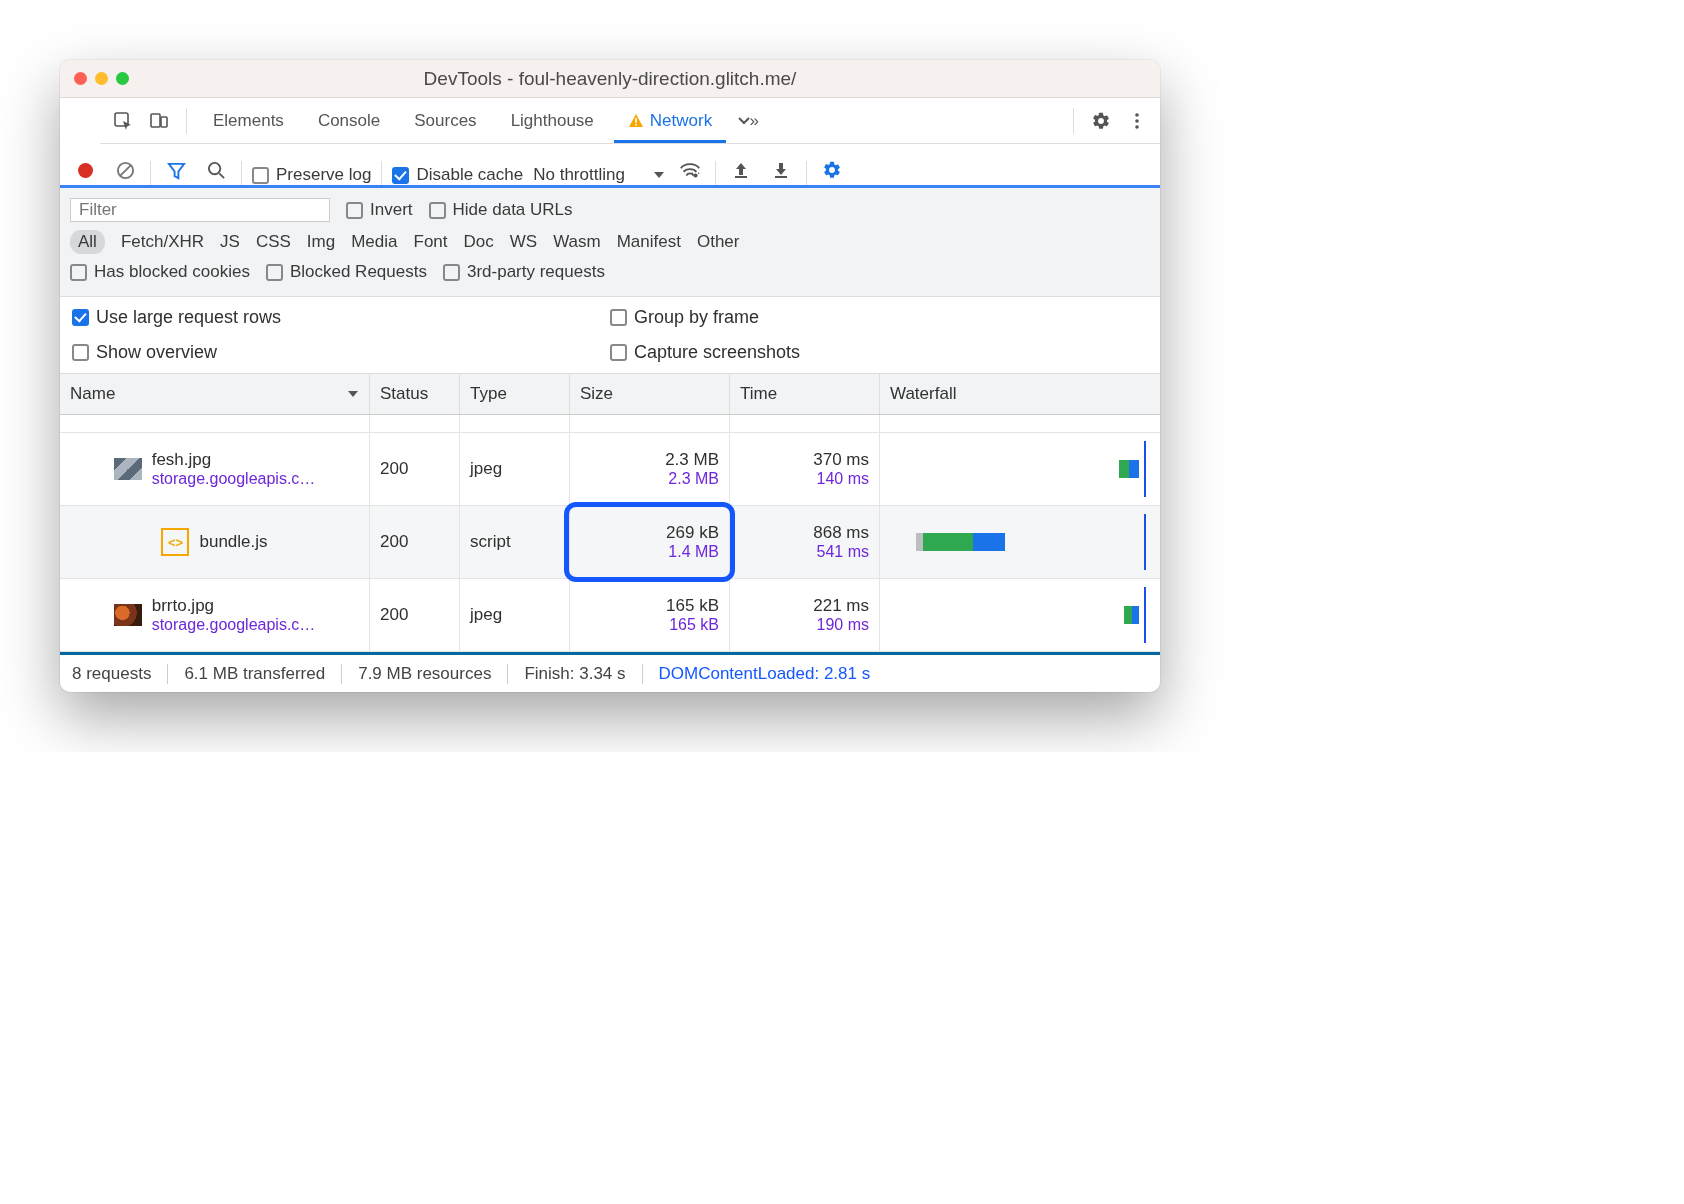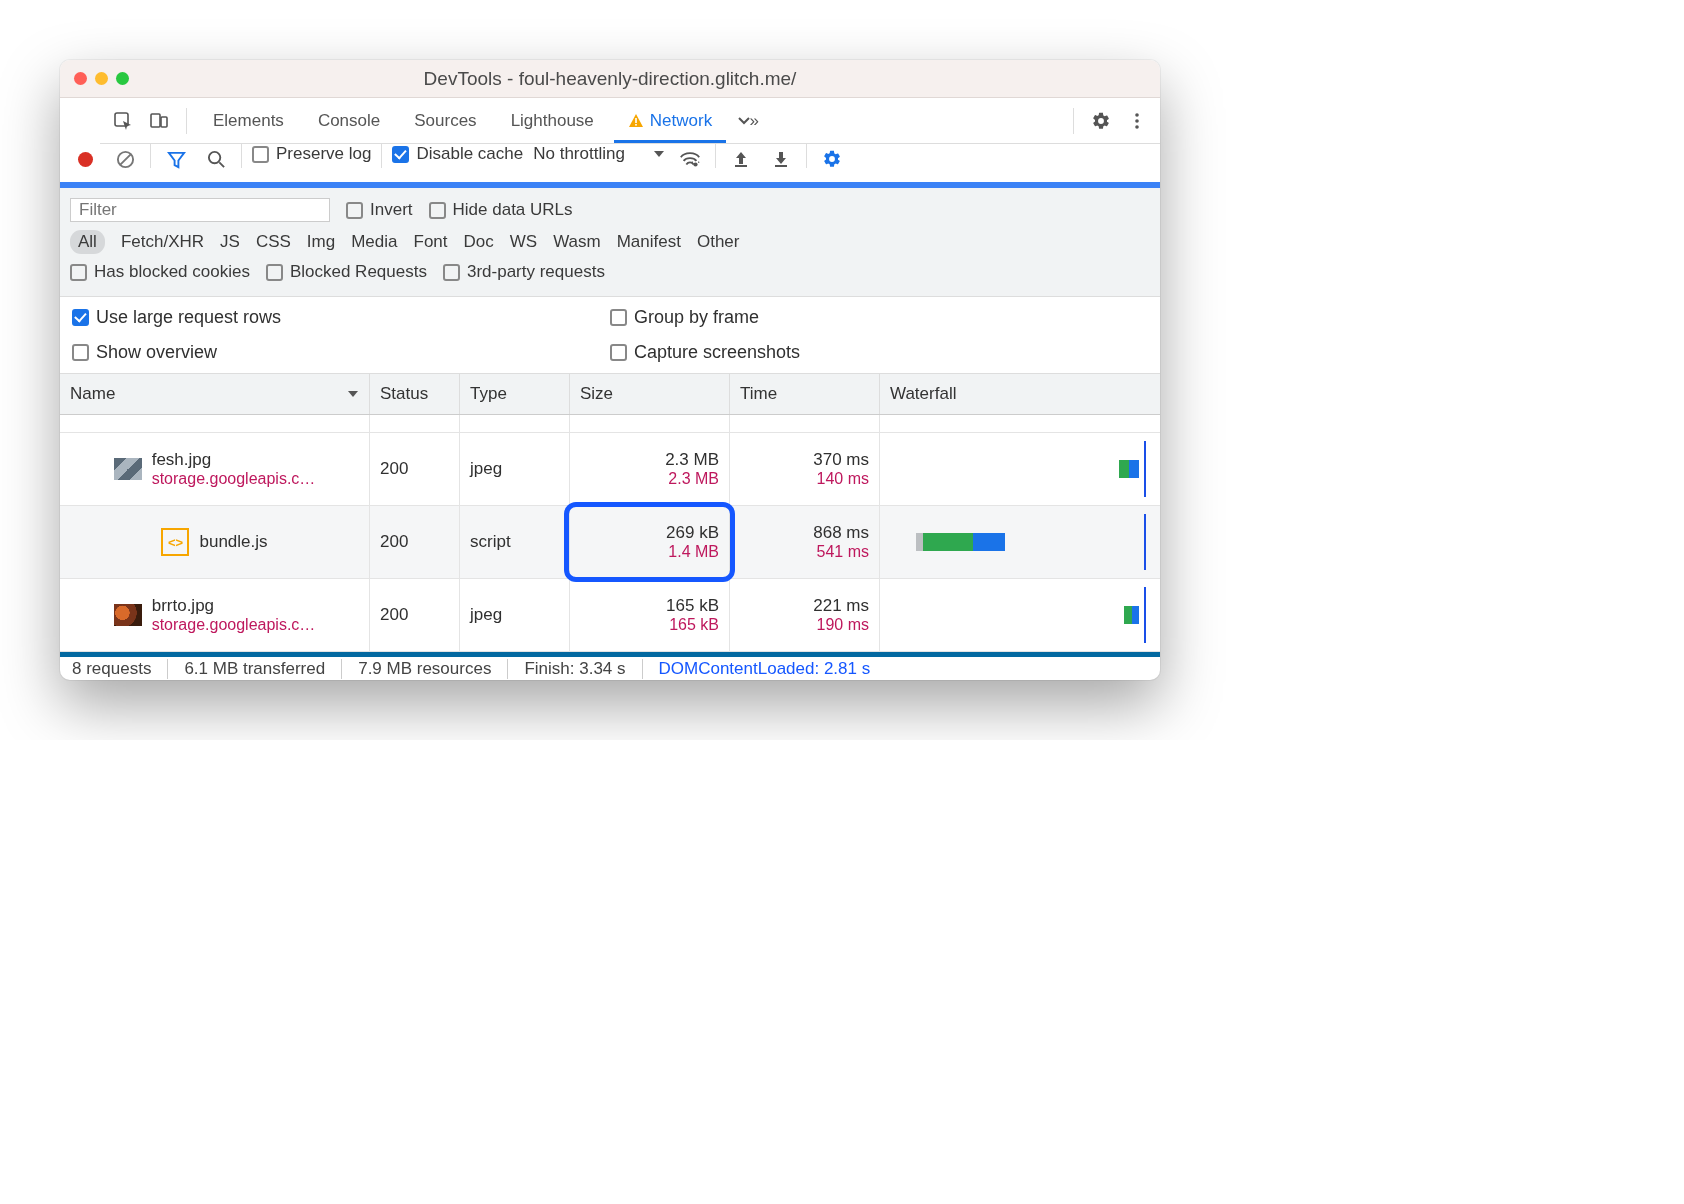--- a/index.html
+++ b/index.html
@@ -35,21 +35,21 @@
     padding: 0 8px; gap: 6px; font-size:17px; color:#555;margin-left:40px;
   }
   .tabs .sep { width:1px; height:26px; background:#ddd; margin:0 6px;}
   .tab { padding: 0 14px; height:100%; display:flex; align-items:center; gap:6px; cursor:default;}
   .tab.active { color:#1a73e8; border-bottom: 3px solid #1a73e8; padding-top:3px;}
   .spacer { flex:1; }
   .iconbtn { width:30px; height:30px; display:flex; align-items:center; justify-content:center; color:#555;}
   svg { display:block; }
 
   .toolbar {
-    display:flex; align-items:flex-start; height:44px; border-bottom:6px solid #3b82f6;
+    display:flex; align-items:flex-end; height:44px; border-bottom:3px solid #3b82f6;
     padding: 0 10px; gap:10px; font-size:17px; color:#3a3a3a;
   }
   .toolbar .sep { width:1px; height:24px; background:#ddd; }
   .rec { width:15px;height:15px;border-radius:50%;background:#d93025;}
   .chk { width:17px;height:17px;border:2px solid #888;border-radius:3px;display:inline-flex;align-items:center;justify-content:center;flex-shrink:0;}
   .chk.on{ background:#1a73e8;border-color:#1a73e8;}
   .chk.on::after{content:"";width:5px;height:9px;border:solid #fff;border-width:0 2.5px 2.5px 0;transform:rotate(42deg) translate(-1px,-1px);}
   .lbl{display:flex;align-items:center;gap:7px;}
 
   .filters { background:#f1f3f4; border-bottom:1px solid #ddd; padding:6px 10px 10px; font-size:17px; color:#3a3a3a;}
@@ -64,35 +64,35 @@
     font-size:17px; color:#333; border-bottom:1px solid #ccc; background:#f1f3f4;}
   .th{ padding:10px 10px; border-right:1px solid #ddd; display:flex; align-items:center; gap:4px;}
   .th:last-child{border-right:0;}
 
   .tbody{}
   .trow{ display:grid; grid-template-columns: 310px 90px 110px 160px 150px 1fr;
     font-size:17px; border-bottom:1px solid #e4e4e4;}
   .trow.even{ background:#fff;} .trow.odd{ background:#f5f6f7;}
   .td{ padding:8px 10px; border-right:1px solid #e4e4e4; display:flex; flex-direction:column; justify-content:center;}
   .td:last-child{border-right:0;}
-  .td .sub{ color:#be185d; font-size:16px;}
+  .td .sub{ color:#6d28d9; font-size:16px;}
   .td.right{ text-align:right; }
   .td.name{ flex-direction:row; align-items:center; gap:10px;}
   .thumb{ width:28px;height:22px; background:#ccc; flex-shrink:0;}
   .jsicon{ width:28px;height:28px;border:2.5px solid #f7a600;display:flex;align-items:center;justify-content:center;color:#f7a600;font-weight:700;flex-shrink:0; font-size:13px;}
   .namecol{display:flex;flex-direction:column;}
   .highlight{ position:relative;}
   .highlight::after{content:"";position:absolute;inset:-4px -6px;border:5px solid #1557ff;border-radius:12px;pointer-events:none;}
 
   .wf{ position:relative; height:100%; min-height:56px;}
   .wf .track{ position:absolute; left:6px; right:6px; top:50%; transform:translateY(-50%); height:18px;}
   .wf .bar{ position:absolute; top:0; bottom:0;}
   .wf .vline{ position:absolute; top:0; bottom:0; width:2px; background:#1a4fe8; right:4px;}
 
-  .status{ display:flex; align-items:center; gap:0; height:28px; border-top:5px solid #0369a1;
+  .status{ display:flex; align-items:center; gap:0; height:40px; border-top:3px solid #0369a1;
     font-size:17px; color:#444; padding:0 10px;}
   .status .cell{ padding:0 16px; border-right:1px solid #ccc;}
   .status .cell:first-child{padding-left:2px;}
   .status .cell:last-child{border-right:0;}
   .status .dcl{ color:#1557ff; }
 
   
   .cutoff{ height:18px; display:grid; grid-template-columns: 310px 90px 110px 160px 150px 1fr; font-size:15px; color:#888; border-bottom:1px solid #e4e4e4;}
   .cutoff .td{padding:0 10px 4px; justify-content:flex-start;}
 </style>

